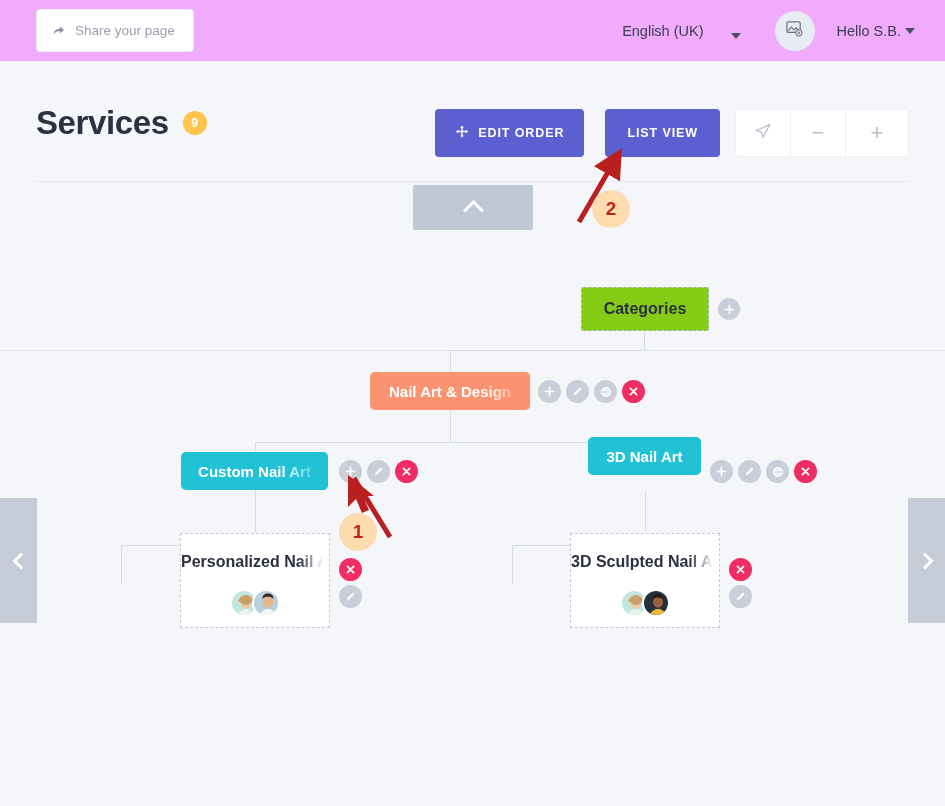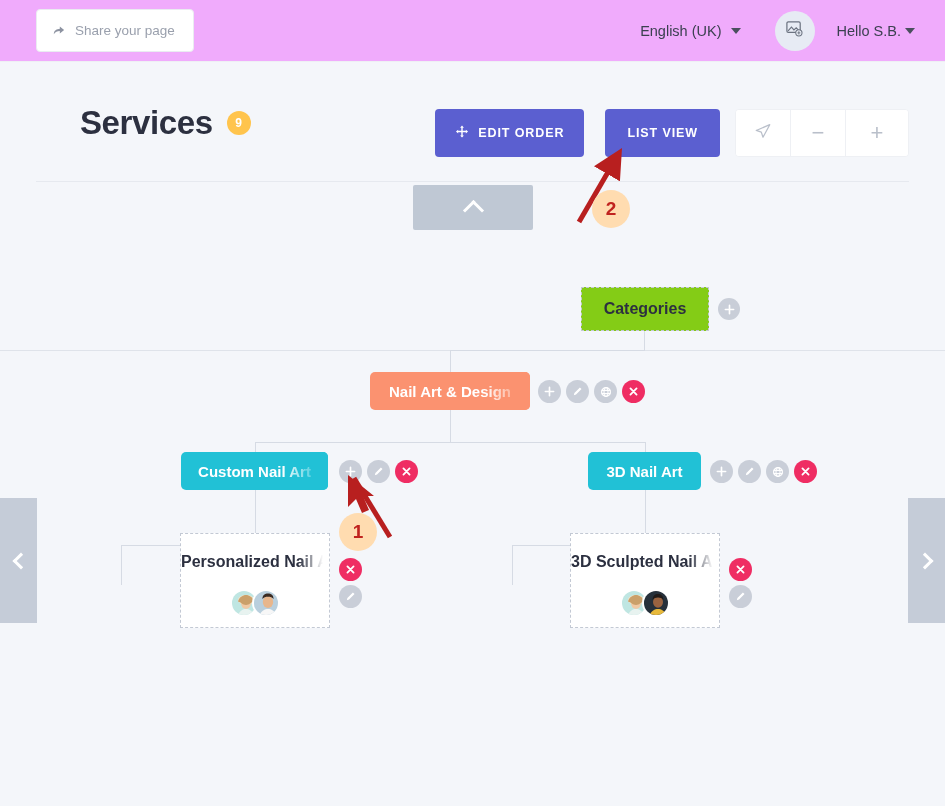--- a/index.html
+++ b/index.html
@@ -32,21 +32,21 @@
     color: #9aa0ad;
     font-size: 13.5px;
     cursor: pointer;
   }
   .share-btn .ico { display: flex; color: #8d93a1; }
   .topbar-right {
     margin-left: auto; margin-right: 22px;
     display: flex; align-items: center; gap: 0;
   }
   .lang-select {
-    display: flex; align-items: center; gap: 9px;
+    display: flex; align-items: flex-end; gap: 27px;
     font-size: 14.5px; color: #3b4050;
     cursor: pointer; padding: 6px 8px;
   }
   .chev-d {
     width: 0; height: 0;
     border-left: 5px solid transparent;
     border-right: 5px solid transparent;
     border-top: 6px solid #4a4f5e;
   }
   .avatar-circle {
@@ -62,21 +62,21 @@
     cursor: pointer; padding: 6px 8px;
   }
 
   
   .page-head {
     position: absolute; left: 0; top: 62px; width: 945px; height: 120px;
     background: #f4f6fa;
   }
   .page-title-row {
     position: absolute; left: 36px; top: 42px;
-    display: flex; align-items: center; gap: 14px; margin-left: 44px;
+    display: flex; align-items: center; gap: 14px;
   }
   .page-title {
     font-size: 33px; font-weight: 700; letter-spacing: -0.4px;
     color: #2c3040;
   }
   .count-badge {
     min-width: 24px; height: 24px; border-radius: 50%;
     background: #ffc44d; color: #ffffff;
     font-size: 12px; font-weight: 700;
     display: flex; align-items: center; justify-content: center;
@@ -404,21 +404,21 @@
             <path d="M8.6 1.6l1.8 1.8-6 6-2.4.6.6-2.4 6-6z" fill="#fff"></path>
           </svg>
       </span>
       <span class="round-btn rb-pink">
         <svg width="9" height="9" viewBox="0 0 10 10">
             <path d="M1.6 1.6l6.8 6.8M8.4 1.6l-6.8 6.8" stroke="#fff" stroke-width="2" stroke-linecap="round"></path>
           </svg>
       </span>
     </div>
 
-    <div class="pill pill-cyan" style="position:absolute; left:588px; top:212px; width:113px;">
+    <div class="pill pill-cyan" style="position:absolute; left:588px; top:197px; width:113px;">
       <span class="pill-label">3D Nail Art</span>
     </div>
     <div class="node-actions" style="left:710px; top:220px;">
       <span class="round-btn rb-gray">
         <svg width="11" height="11" viewBox="0 0 12 12">
             <path d="M6 1.5v9M1.5 6h9" stroke="#fff" stroke-width="1.8" stroke-linecap="round"></path>
           </svg>
       </span>
       <span class="round-btn rb-gray">
         <svg width="11" height="11" viewBox="0 0 12 12">

